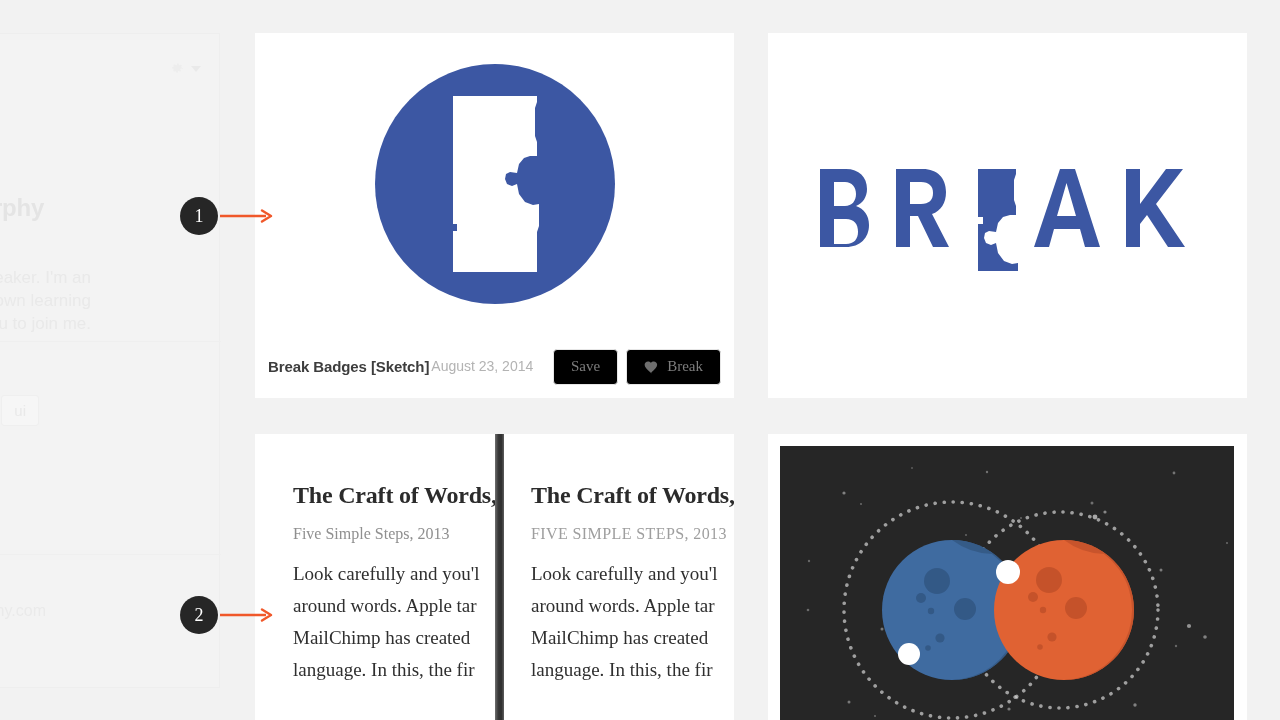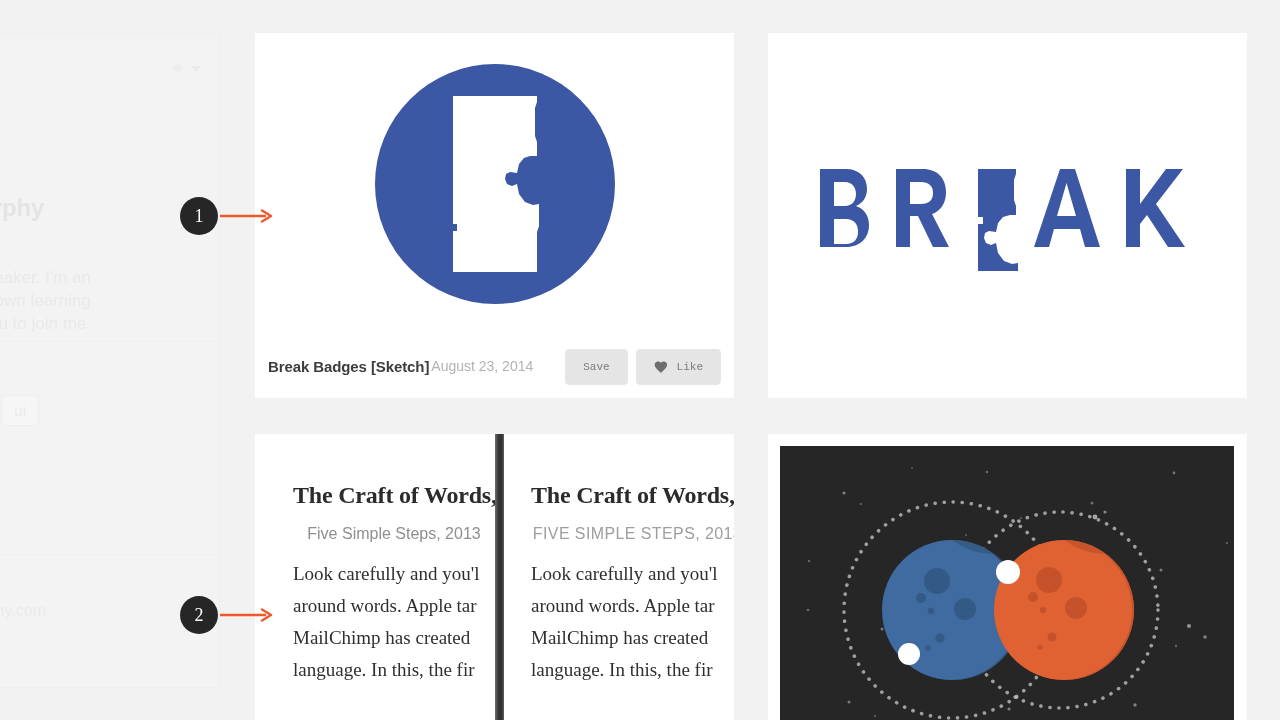--- a/index.html
+++ b/index.html
@@ -78,25 +78,25 @@
     padding: 0 13px; display: flex; align-items: center;
     justify-content: space-between;
   }
   .shot-titleblock { display: flex; flex-direction: row; gap: 2px; }
   .shot-title {
     font-size: 15px; font-weight: bold; color: #3d3d3d; letter-spacing: -0.1px;
   }
   .shot-date { font-size: 14px; color: #b3b3b3; }
   .shot-actions { display: flex; gap: 8px; }
   .act-btn {
-    border: 1px solid #e6e6e6; border-radius: 4px; background: #e5e5e5;
+    border: 1px solid #e6e6e6; border-radius: 4px; background: #000000;
     height: 36px; padding: 0 17px;
     display: flex; align-items: center; gap: 8px;
-    font-size: 11px; color: #7d7d7d;
-    font-family: Liberation Mono, monospace;
+    font-size: 15px; color: #7d7d7d;
+    font-family: Liberation Serif, serif;
     cursor: pointer;
   }
   .heart-ico { width: 15px; height: 14px; display: block; }
 
   
   #card-break { left: 768px; top: 33px; width: 479px; height: 365px;
     display: flex; align-items: center; justify-content: center; }
   #break-wordmark { width: 400px; height: 110px; display: block; }
 
   
@@ -107,21 +107,21 @@
     width: 240px; padding: 48px 0 0 38px;
     font-family: "Liberation Serif", serif;
   }
   .craft-col.right { padding-left: 27px; }
   .craft-h {
     font-size: 24px; font-weight: bold; color: #2b2b2b;
     white-space: nowrap; letter-spacing: -0.2px;
   }
   .craft-sub {
     margin-top: 16px; font-size: 16px; color: #8f8f8f;
-    white-space: nowrap; font-family: Liberation Sans, sans-serif; text-align: center;
+    white-space: nowrap; font-family: Liberation Serif, serif;
   }
   .craft-sub.caps {
     text-transform: uppercase; letter-spacing: 0.4px; color: #9e9e9e;
   }
   .craft-body {
     margin-top: 15px; font-size: 19px; line-height: 32px; color: #2f2f2f;
     white-space: nowrap;
   }
   #craft-divider {
     position: absolute; left: 240px; top: 0; width: 9px; height: 300px;
@@ -231,21 +231,21 @@
       <div class="shot-actions">
         <button class="act-btn">
           <span>Save</span>
         </button>
         <button class="act-btn">
           <span>
             <svg class="heart-ico" viewBox="0 0 24 22" fill="#6e6e6e">
               <path d="M12 21.3l-1.6-1.5C4.5 14.4 1 11.3 1 7.4 1 4.3 3.4 2 6.4 2c1.7 0 3.4.8 4.6 2.2C12.2 2.8 13.9 2 15.6 2 18.6 2 21 4.3 21 7.4c0 3.9-3.5 7-9.4 12.4z"></path>
             </svg>
           </span>
-          <span>Like</span>
+          <span>Break</span>
         </button>
       </div>
     </div>
   </section>
 
   <section class="card" id="card-break">
     <svg id="break-wordmark" viewBox="0 0 400 110">
       <g fill="#3c57a3">
 
         <path d="M12 8 h26 c13 0 21 8 21 20 c0 8-4 14-11 17 c8 3 13 9 13 19 c0 13-9 22-23 22 H12 Z

